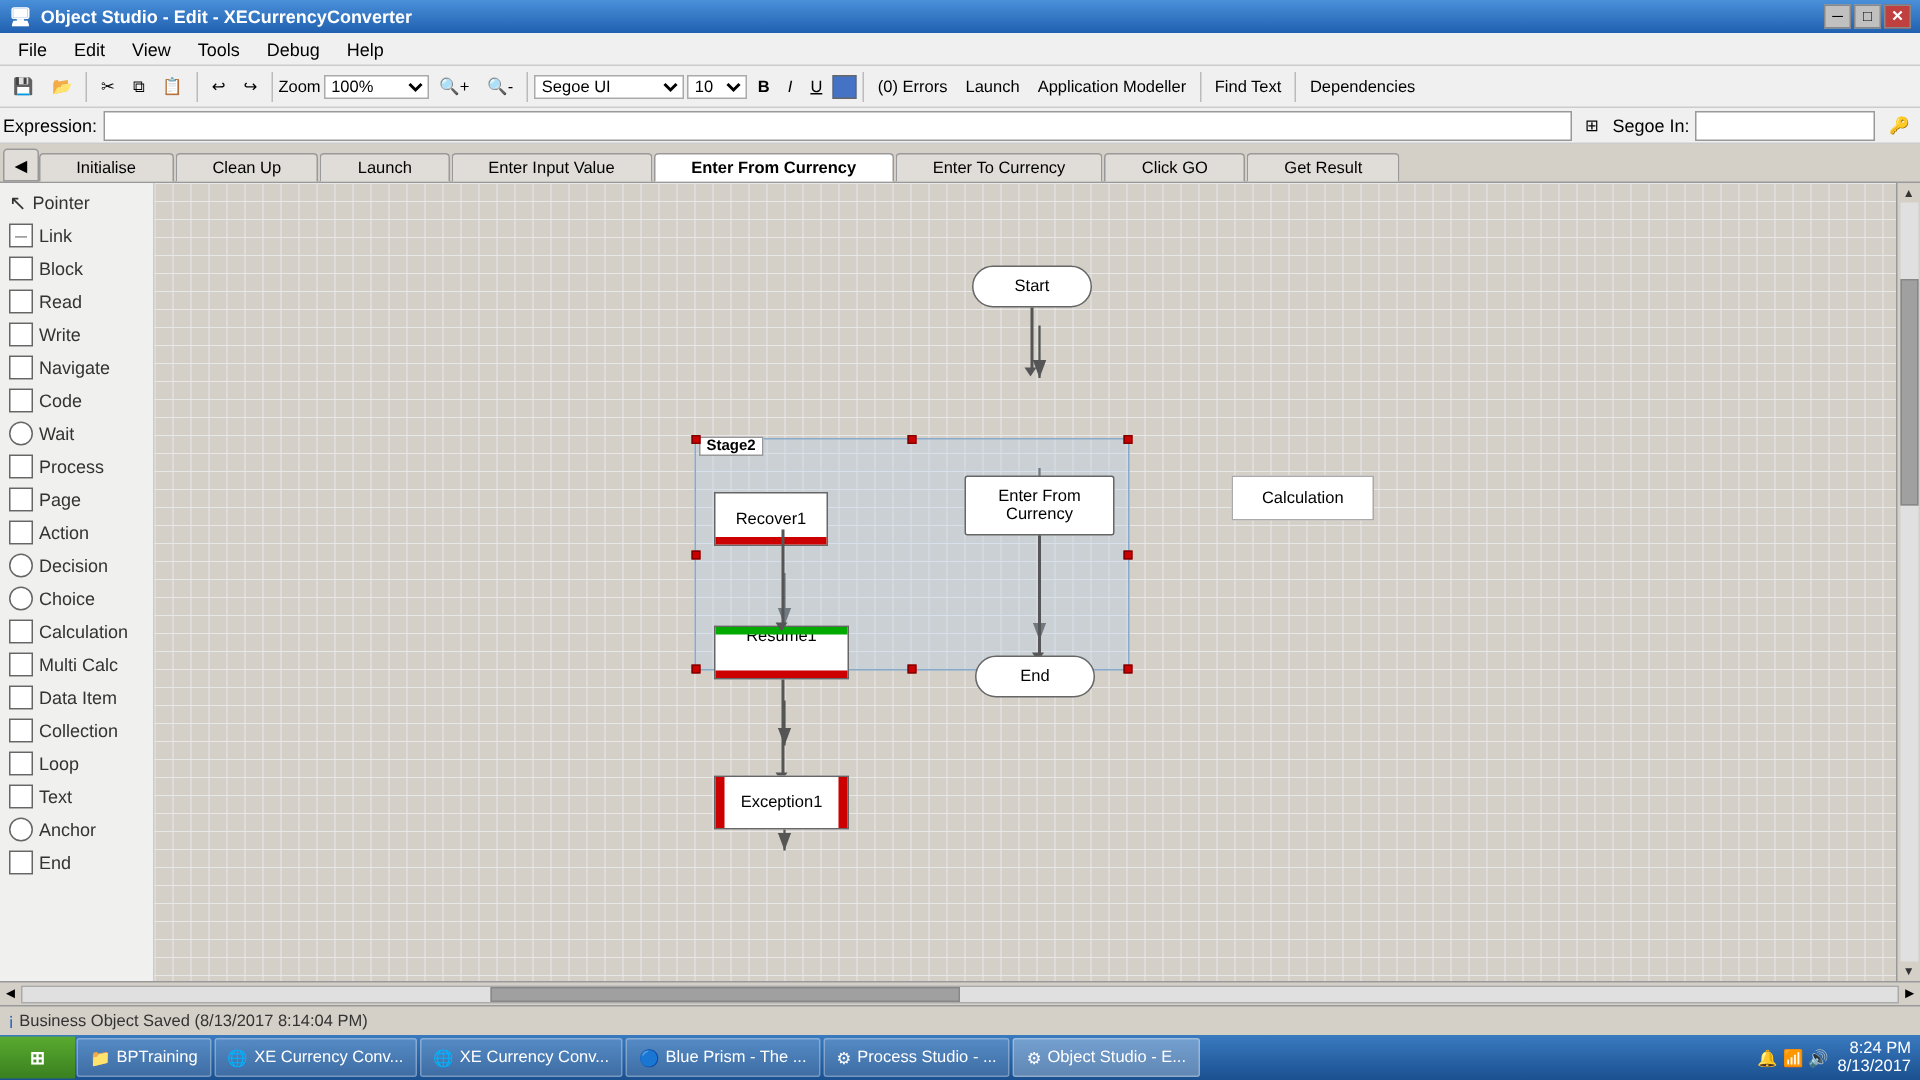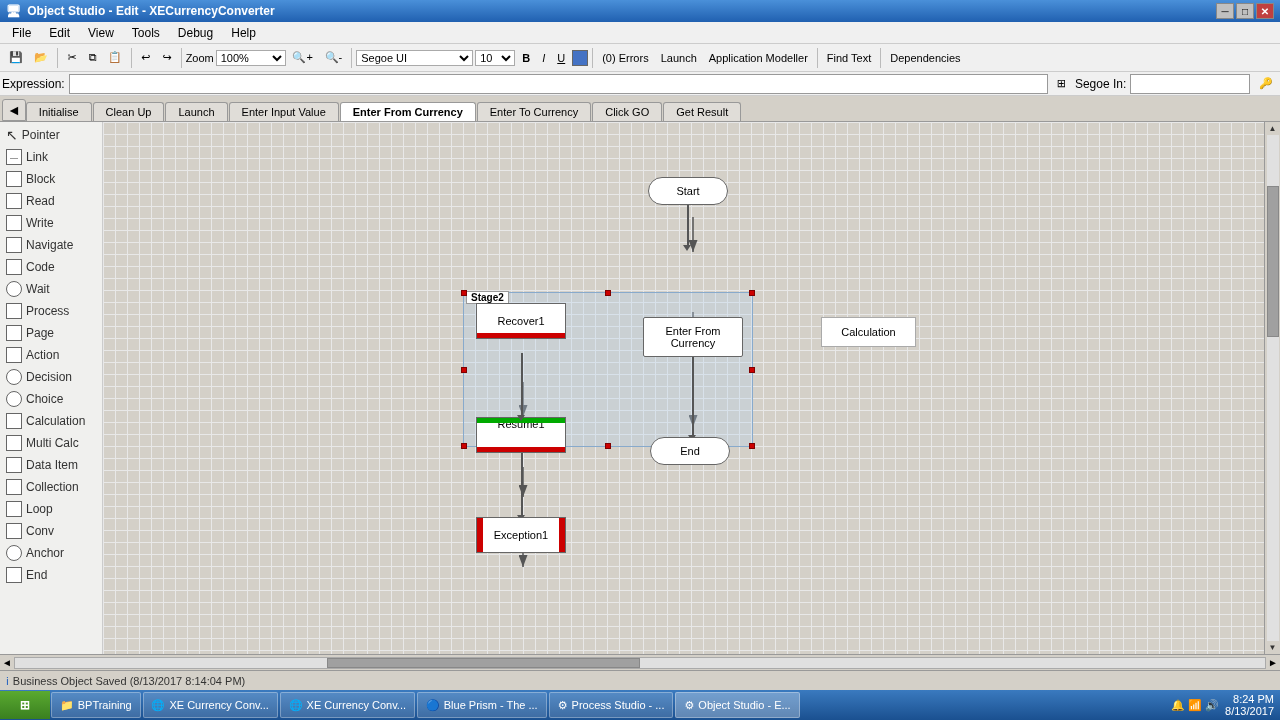--- a/index.html
+++ b/index.html
@@ -42,21 +42,21 @@
     .tb-btn {
       padding: 2px 4px; border: 1px solid transparent; cursor: pointer;
       display: flex; align-items: center; gap: 2px; font-size: 11px;
       background: transparent;
     }
     .tb-sep { width: 1px; height: 20px; background: #bbb; margin: 0 2px; }
     .zoom-select {
       width: 70px; font-size: 11px; border: 1px solid #aaa; background: white;
     }
     .font-select {
-      width: 117px; font-size: 11px; border: 1px solid #aaa; background: white;
+      width: 100px; font-size: 11px; border: 1px solid #aaa; background: white;
     }
     .font-size {
       width: 40px; font-size: 11px; border: 1px solid #aaa; background: white;
     }
     .color-box {
       width: 16px; height: 16px; background: #4472c4; border: 1px solid #666;
     }
 
     
     .expr-bar {
@@ -70,21 +70,21 @@
     .store-input {
       width: 120px; height: 20px; border: 1px solid #999; background: white; font-size: 11px;
     }
 
     
     .tab-strip {
       background: #d4d0c8; height: 26px; display: flex; align-items: flex-end;
       border-bottom: 1px solid #999; padding: 0 2px;
     }
     .tab {
-      padding: 3px 12px; border: 1px solid #999; border-bottom: none;
+      padding: 3px 24px; border: 1px solid #999; border-bottom: none;
       background: #e0ddd8; cursor: pointer; font-size: 11px; margin-right: 1px;
       border-radius: 3px 3px 0 0;
     }
     .tab.active {
       background: white; font-weight: bold;
     }
     .tab-scroll { font-size: 14px; padding: 2px 4px; cursor: pointer; border: 1px solid #999; background: #e0ddd8; border-radius: 3px 3px 0 0; }
 
     
     .sidebar {
@@ -389,21 +389,21 @@
         <div class="sidebar-item">
           <div class="sidebar-icon"></div>
           <span>Collection</span>
         </div>
         <div class="sidebar-item">
           <div class="sidebar-icon"></div>
           <span>Loop</span>
         </div>
         <div class="sidebar-item">
           <div class="sidebar-icon"></div>
-          <span>Conv</span>
+          <span>Text</span>
         </div>
         <div class="sidebar-item">
           <div class="sidebar-icon circle"></div>
           <span>Anchor</span>
         </div>
         <div class="sidebar-item">
           <div class="sidebar-icon"></div>
           <span>End</span>
         </div>
       </div>
@@ -441,21 +441,21 @@
           <div style="position:absolute; top:-3px; left:-3px; width:6px; height:6px; background:#cc0000; border:1px solid #800000;"></div>
           <div style="position:absolute; top:-3px; right:-3px; width:6px; height:6px; background:#cc0000; border:1px solid #800000;"></div>
           <div style="position:absolute; bottom:-3px; left:-3px; width:6px; height:6px; background:#cc0000; border:1px solid #800000;"></div>
           <div style="position:absolute; bottom:-3px; right:-3px; width:6px; height:6px; background:#cc0000; border:1px solid #800000;"></div>
           <div style="position:absolute; top:-3px; left:50%; width:6px; height:6px; background:#cc0000; border:1px solid #800000; transform:translateX(-50%);"></div>
           <div style="position:absolute; bottom:-3px; left:50%; width:6px; height:6px; background:#cc0000; border:1px solid #800000; transform:translateX(-50%);"></div>
           <div style="position:absolute; left:-3px; top:50%; width:6px; height:6px; background:#cc0000; border:1px solid #800000; transform:translateY(-50%);"></div>
           <div style="position:absolute; right:-3px; top:50%; width:6px; height:6px; background:#cc0000; border:1px solid #800000; transform:translateY(-50%);"></div>
         </div>
 
-        <div class="recover-node" style="top:181px; left:373px; width:90px; height:36px;">
+        <div class="recover-node" style="top:206px; left:373px; width:76px; height:36px;">
           <span>Recover1</span>
           <div class="red-bar"></div>
         </div>
 
         <div class="flow-node rect" style="top:195px; left:540px; width:100px; height:40px;">
           <span style="white-space:pre-line; text-align:center;">Enter From
 Currency</span>
         </div>
 
         <div class="resume-node" style="top:295px; left:373px; width:90px; height:36px;">

